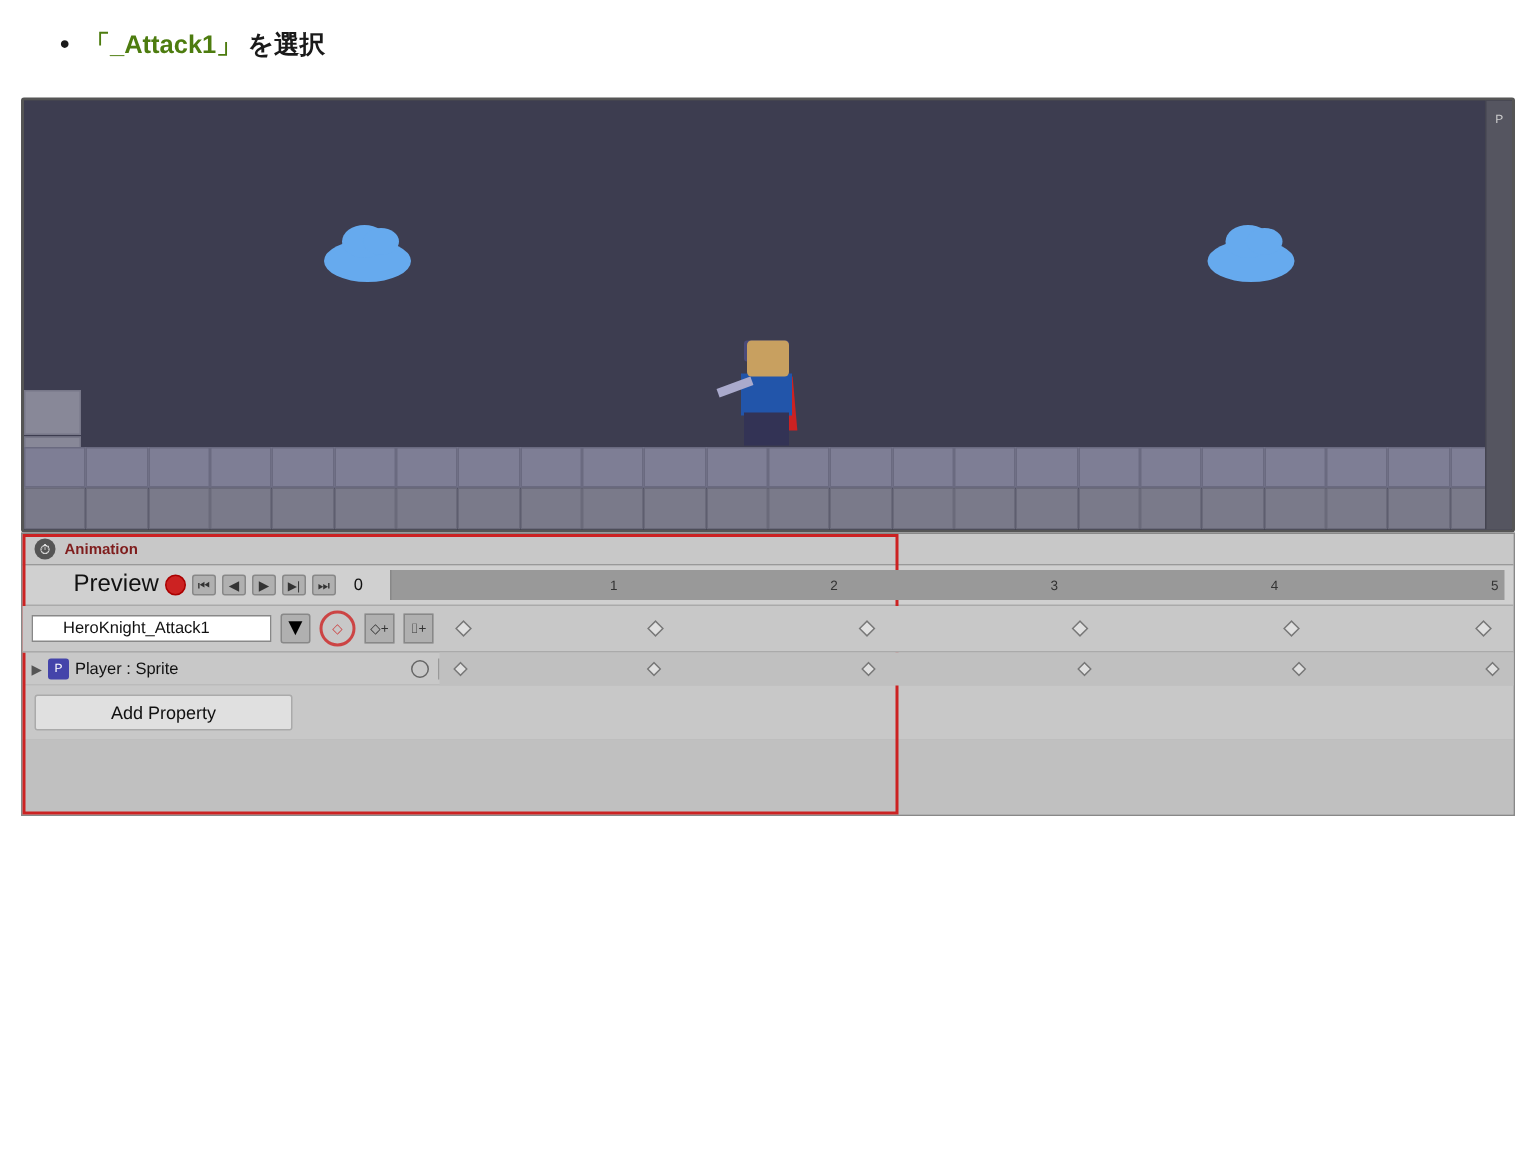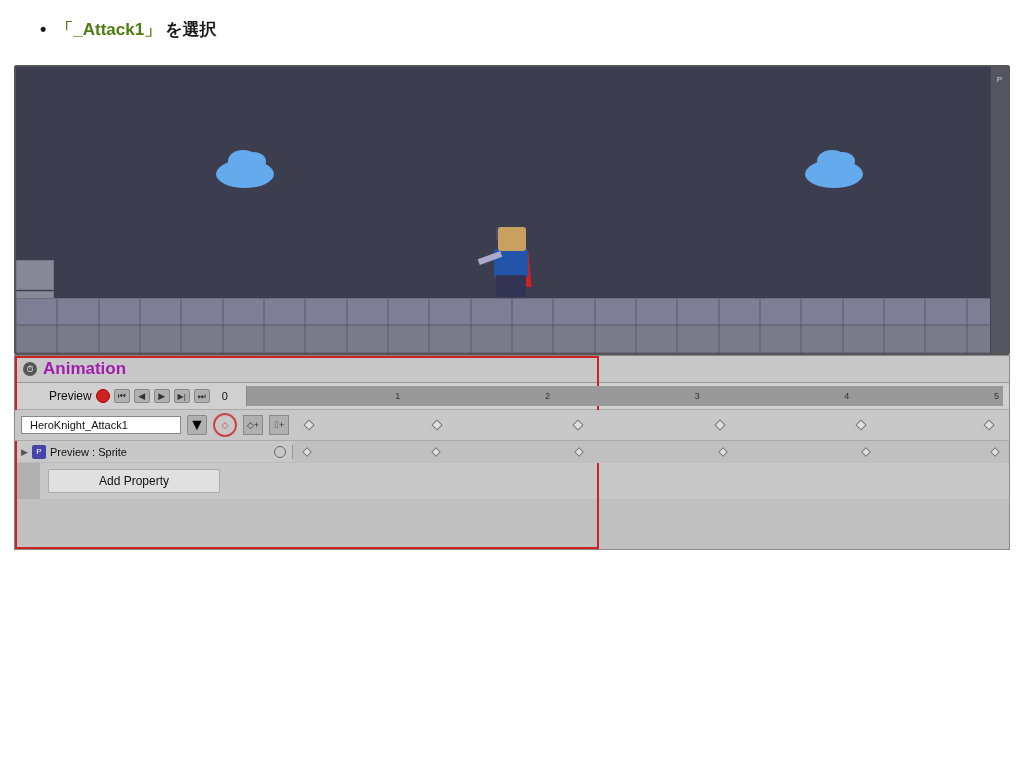--- a/index.html
+++ b/index.html
@@ -263,42 +263,42 @@
       height: 14px;
       background: #555;
       border-radius: 50%;
       display: flex;
       align-items: center;
       justify-content: center;
       font-size: 9px;
       color: white;
     }
     .anim-header-title {
-      font-size: 17px;
+      font-size: 10px;
       font-weight: 600;
-      color: #a21caf;
+      color: #7f1d1d;
     }
     .anim-header-red-outline {
       position: absolute;
       top: 0; left: 0; right: 410px; bottom: 0;
       border: 2px solid #cc2222;
       pointer-events: none;
     }
 
     
     .preview-row {
       display: flex;
       align-items: center;
       background: #d0d0d0;
       border-bottom: 1px solid #aaa;
       padding: 3px 6px;
       gap: 4px;
     }
     .preview-label {
-      font-size: 12px;
+      font-size: 16px;
       color: #111;
       min-width: 48px;
       padding-left: 28px;
     }
     .preview-record-btn {
       width: 14px;
       height: 14px;
       background: #cc2222;
       border-radius: 50%;
       border: 1px solid #aa0000;
@@ -349,21 +349,21 @@
       align-items: center;
       background: #c8c8c8;
       border-bottom: 1px solid #aaa;
       padding: 3px 6px;
       gap: 6px;
       position: relative;
     }
     .clip-name-box {
       background: white;
       border: 1px solid #888;
-      padding: 2px 8px;
+      padding: 2px 20px;
       font-size: 11px;
       color: #111;
       min-width: 160px;
     }
     .clip-dropdown-btn {
       background: #b0b0b0;
       border: 1px solid #888;
       width: 20px;
       height: 20px;
       display: flex;
@@ -451,21 +451,20 @@
       align-items: center;
       position: relative;
     }
 
     
     .add-property-row {
       background: #c8c8c8;
       padding: 6px 8px;
       display: flex;
       align-items: center;
-      margin-left: 25px;
     }
     .add-property-btn {
       background: #e0e0e0;
       border: 1px solid #aaa;
       padding: 4px 50px;
       font-size: 12px;
       color: #111;
       cursor: pointer;
       border-radius: 2px;
     }
@@ -616,21 +615,21 @@
       <div style="position:absolute; left:60%; top:50%; transform:translate(-50%,-50%) rotate(45deg); width:8px; height:8px; background:#e0e0e0; border:1px solid #777;"></div>
       <div style="position:absolute; left:80%; top:50%; transform:translate(-50%,-50%) rotate(45deg); width:8px; height:8px; background:#e0e0e0; border:1px solid #777;"></div>
       <div style="position:absolute; left:98%; top:50%; transform:translate(-50%,-50%) rotate(45deg); width:8px; height:8px; background:#e0e0e0; border:1px solid #777;"></div>
     </div>
   </div>
 
   <div class="property-row">
     <div class="property-left">
       <span class="property-expand">▶</span>
       <div class="property-icon">P</div>
-      <span class="property-label">Preview : Sprite</span>
+      <span class="property-label">Player : Sprite</span>
       <div class="property-circle-btn"></div>
     </div>
     <div class="property-keys-area" style="position:relative;">
       <div style="position:absolute; left:2%; top:50%; transform:translate(-50%,-50%) rotate(45deg); width:7px; height:7px; background:#e0e0e0; border:1px solid #777;"></div>
       <div style="position:absolute; left:20%; top:50%; transform:translate(-50%,-50%) rotate(45deg); width:7px; height:7px; background:#e0e0e0; border:1px solid #777;"></div>
       <div style="position:absolute; left:40%; top:50%; transform:translate(-50%,-50%) rotate(45deg); width:7px; height:7px; background:#e0e0e0; border:1px solid #777;"></div>
       <div style="position:absolute; left:60%; top:50%; transform:translate(-50%,-50%) rotate(45deg); width:7px; height:7px; background:#e0e0e0; border:1px solid #777;"></div>
       <div style="position:absolute; left:80%; top:50%; transform:translate(-50%,-50%) rotate(45deg); width:7px; height:7px; background:#e0e0e0; border:1px solid #777;"></div>
       <div style="position:absolute; left:98%; top:50%; transform:translate(-50%,-50%) rotate(45deg); width:7px; height:7px; background:#e0e0e0; border:1px solid #777;"></div>
     </div>

